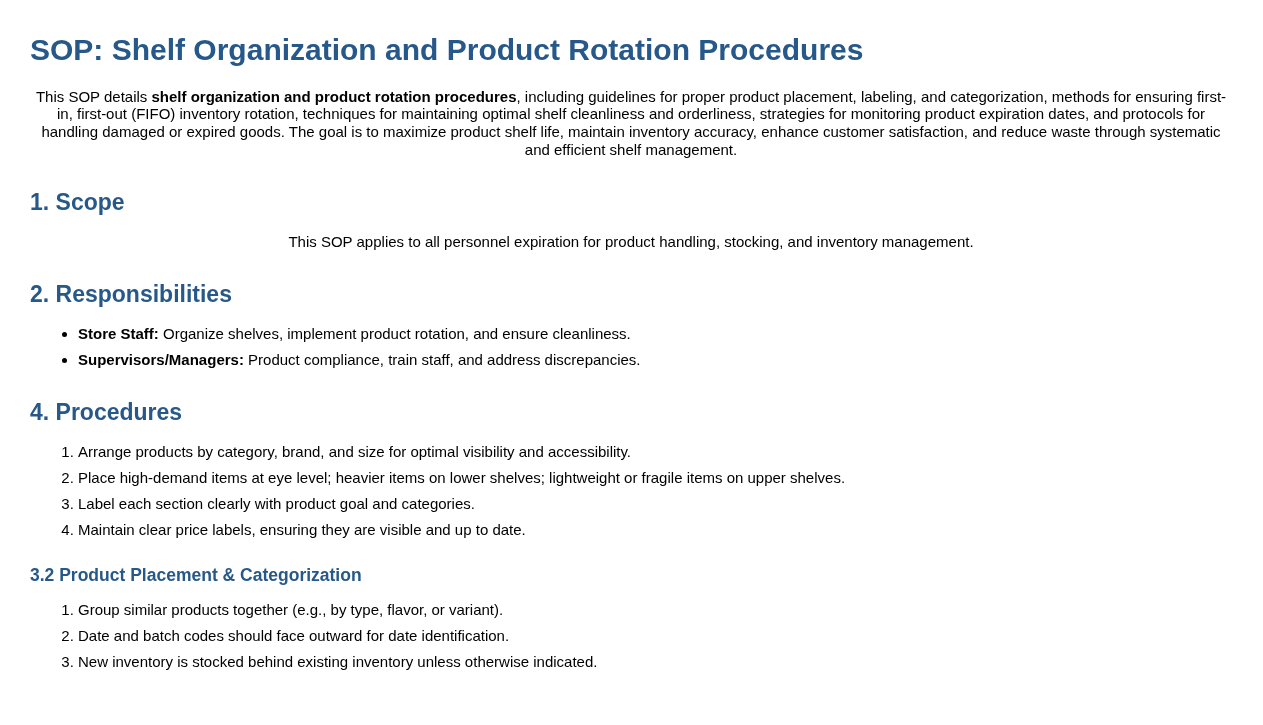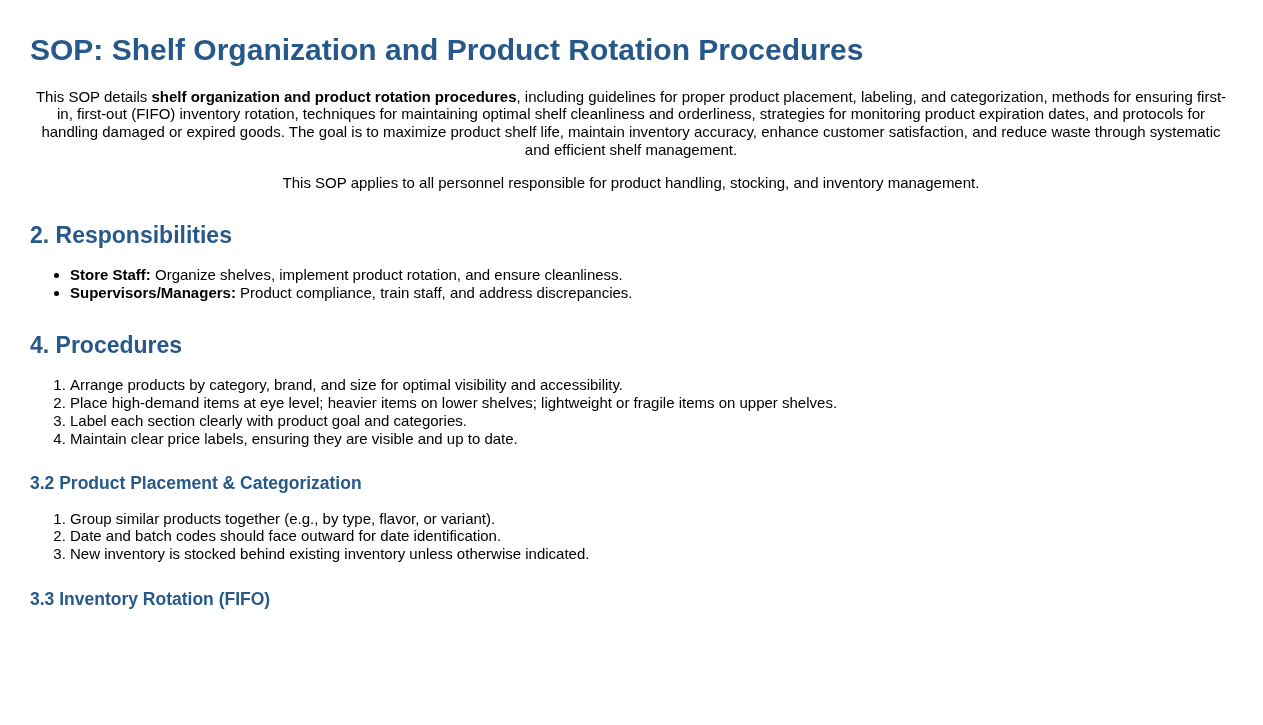--- a/index.html
+++ b/index.html
@@ -39,32 +39,33 @@
   }
   h3{
     font-size:17.5px;
     line-height:1.1;
     font-weight:bold;
     color:var(--heading-color);
     margin:27px 0 16px 0;
   }
   p{margin:15px 0;text-align:center;}
   ul,ol{margin:15px 0;padding-left:40px;}
-  li{margin:0;padding:0;}
+  li{margin:8px;padding:0;}
 </style>
 </head>
 <body>
 
 <div class="page">
 
   <h1>SOP: Shelf Organization and Product Rotation Procedures</h1>
 
   <p><span>This SOP details </span><strong>shelf organization and product rotation procedures</strong><span>, including guidelines for proper product placement, labeling, and categorization, methods for ensuring first-in, first-out (FIFO) inventory rotation, techniques for maintaining optimal shelf cleanliness and orderliness, strategies for monitoring product expiration dates, and protocols for handling damaged or expired goods. The goal is to maximize product shelf life, maintain inventory accuracy, enhance customer satisfaction, and reduce waste through systematic and efficient shelf management.</span></p>
 
-  <p>This SOP applies to all personnel responsible for product handling, stocking, and inventory management.</p>
+  <h2>1. Scope</h2>
+  <p>This SOP applies to all personnel expiration for product handling, stocking, and inventory management.</p>
 
   <h2>2. Responsibilities</h2>
   <ul>
     <li><strong>Store Staff:</strong><span> Organize shelves, implement product rotation, and ensure cleanliness.</span></li>
     <li><strong>Supervisors/Managers:</strong><span> Product compliance, train staff, and address discrepancies.</span></li>
   </ul>
 
   <h2>4. Procedures</h2>
 
   <ol>
@@ -74,15 +75,14 @@
     <li>Maintain clear price labels, ensuring they are visible and up to date.</li>
   </ol>
 
   <h3>3.2 Product Placement &amp; Categorization</h3>
   <ol>
     <li>Group similar products together (e.g., by type, flavor, or variant).</li>
     <li>Date and batch codes should face outward for date identification.</li>
     <li>New inventory is stocked behind existing inventory unless otherwise indicated.</li>
   </ol>
 
-  <h3>3.3 Inventory Rotation (FIFO)</h3>
 
 </div>
 
 </body></html>

